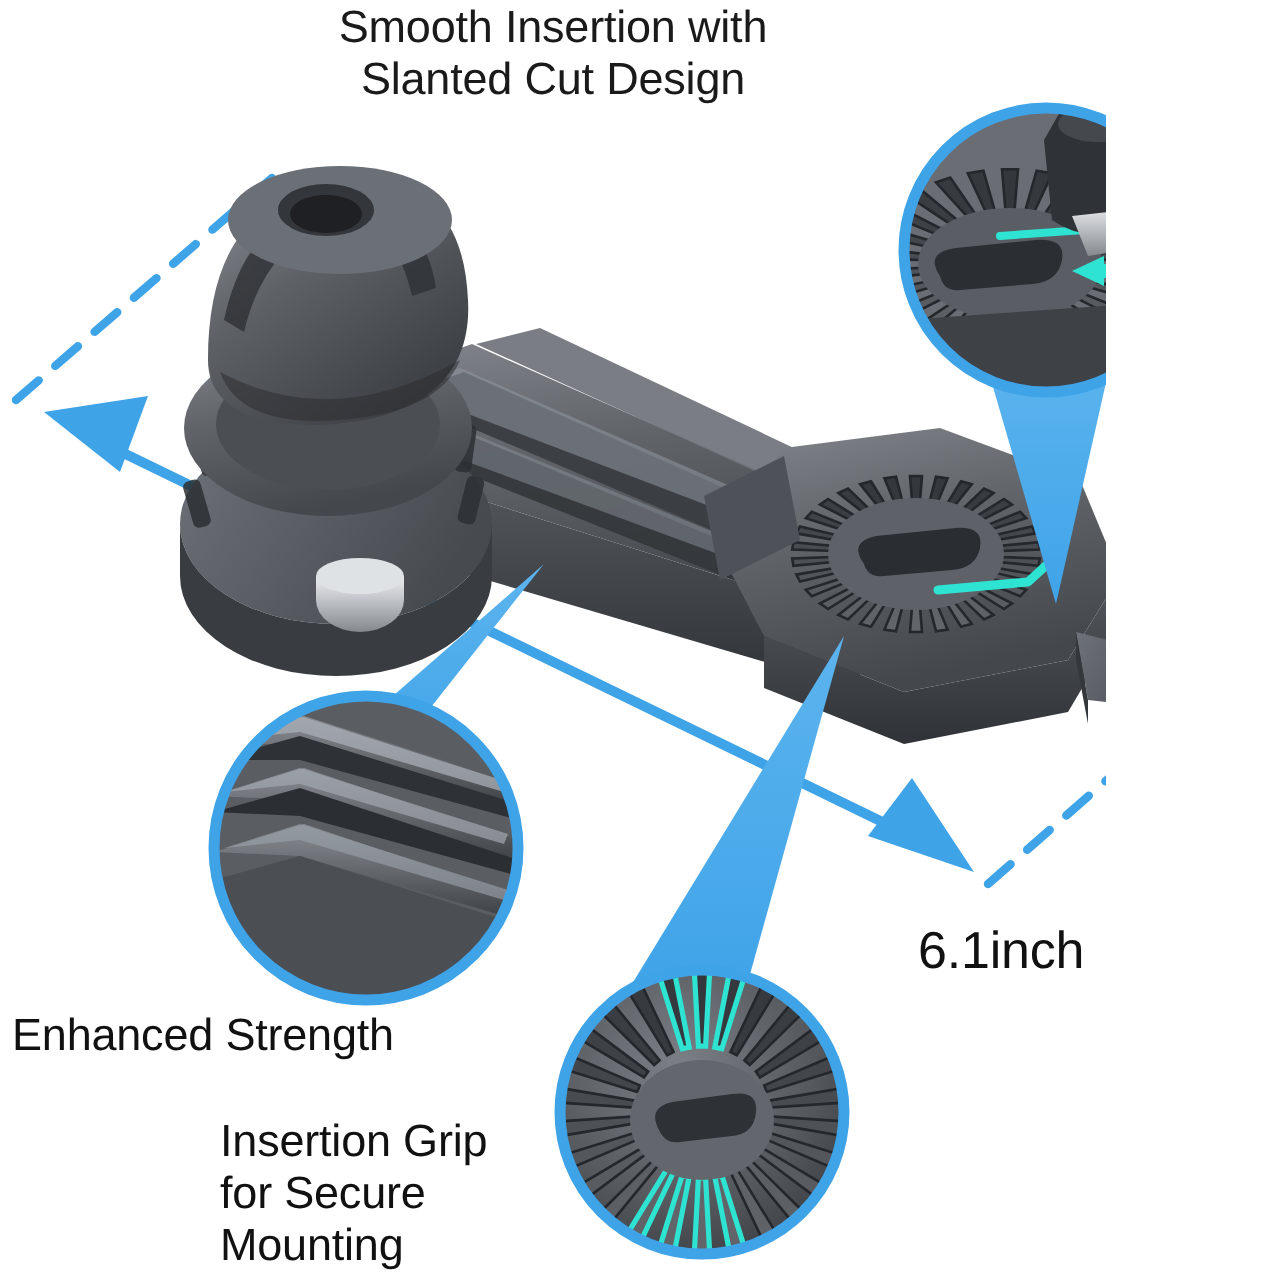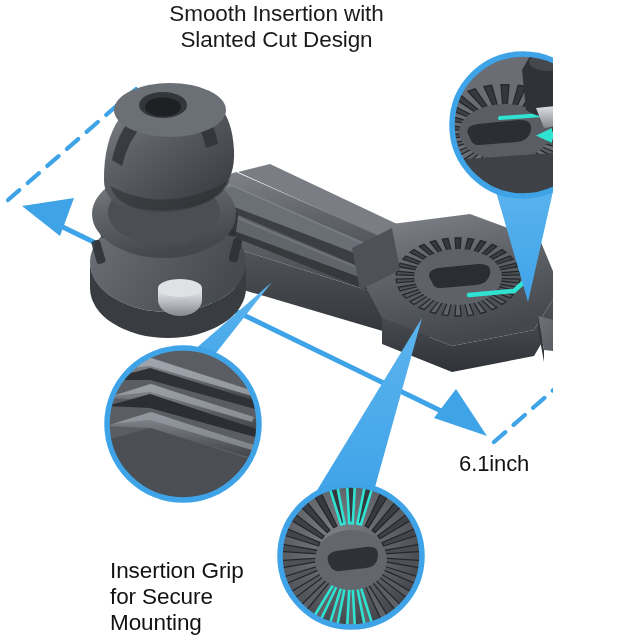--- a/index.html
+++ b/index.html
@@ -36,22 +36,22 @@
   #strength-label{
     left:6px; top:505px;
     font-size:22.5px;
   }
   #grip-label{
     left:110px; top:558px;
     font-size:22.5px;
     line-height:1.16;
   }
   #dimension-label{
-    left:459px; top:451px;
-    font-size:22px;
+    left:459px; top:461px;
+    font-size:26px;
   }
 </style>
 </head>
 <body>
 
 <div id="stage">
 
   <svg id="art" viewBox="0 0 637 640" aria-hidden="true">
     <defs>
 
@@ -348,19 +348,20 @@
         <ellipse cx="351" cy="560" rx="36" ry="30" fill="#63676d"></ellipse>
         <path d="M330,566 q-7,-12 6,-15 l30,-4 q13,-2 12,9 q-1,11 -12,12 l-26,3 q-7,1 -10,-5 z" fill="#2e3135"></path>
       </g>
       <circle cx="351" cy="556" r="71" fill="none" stroke="#3fa3e8" stroke-width="5.5"></circle>
     </g>
   </svg>
 
   <div class="label" id="title-label">Smooth Insertion with
 Slanted Cut Design</div>
 
+  <div class="label" id="strength-label">Enhanced Strength</div>
 
   <div class="label" id="grip-label">Insertion Grip
 for Secure
 Mounting</div>
 
   <div class="label" id="dimension-label">6.1inch</div>
 </div>
 
 </body></html>

